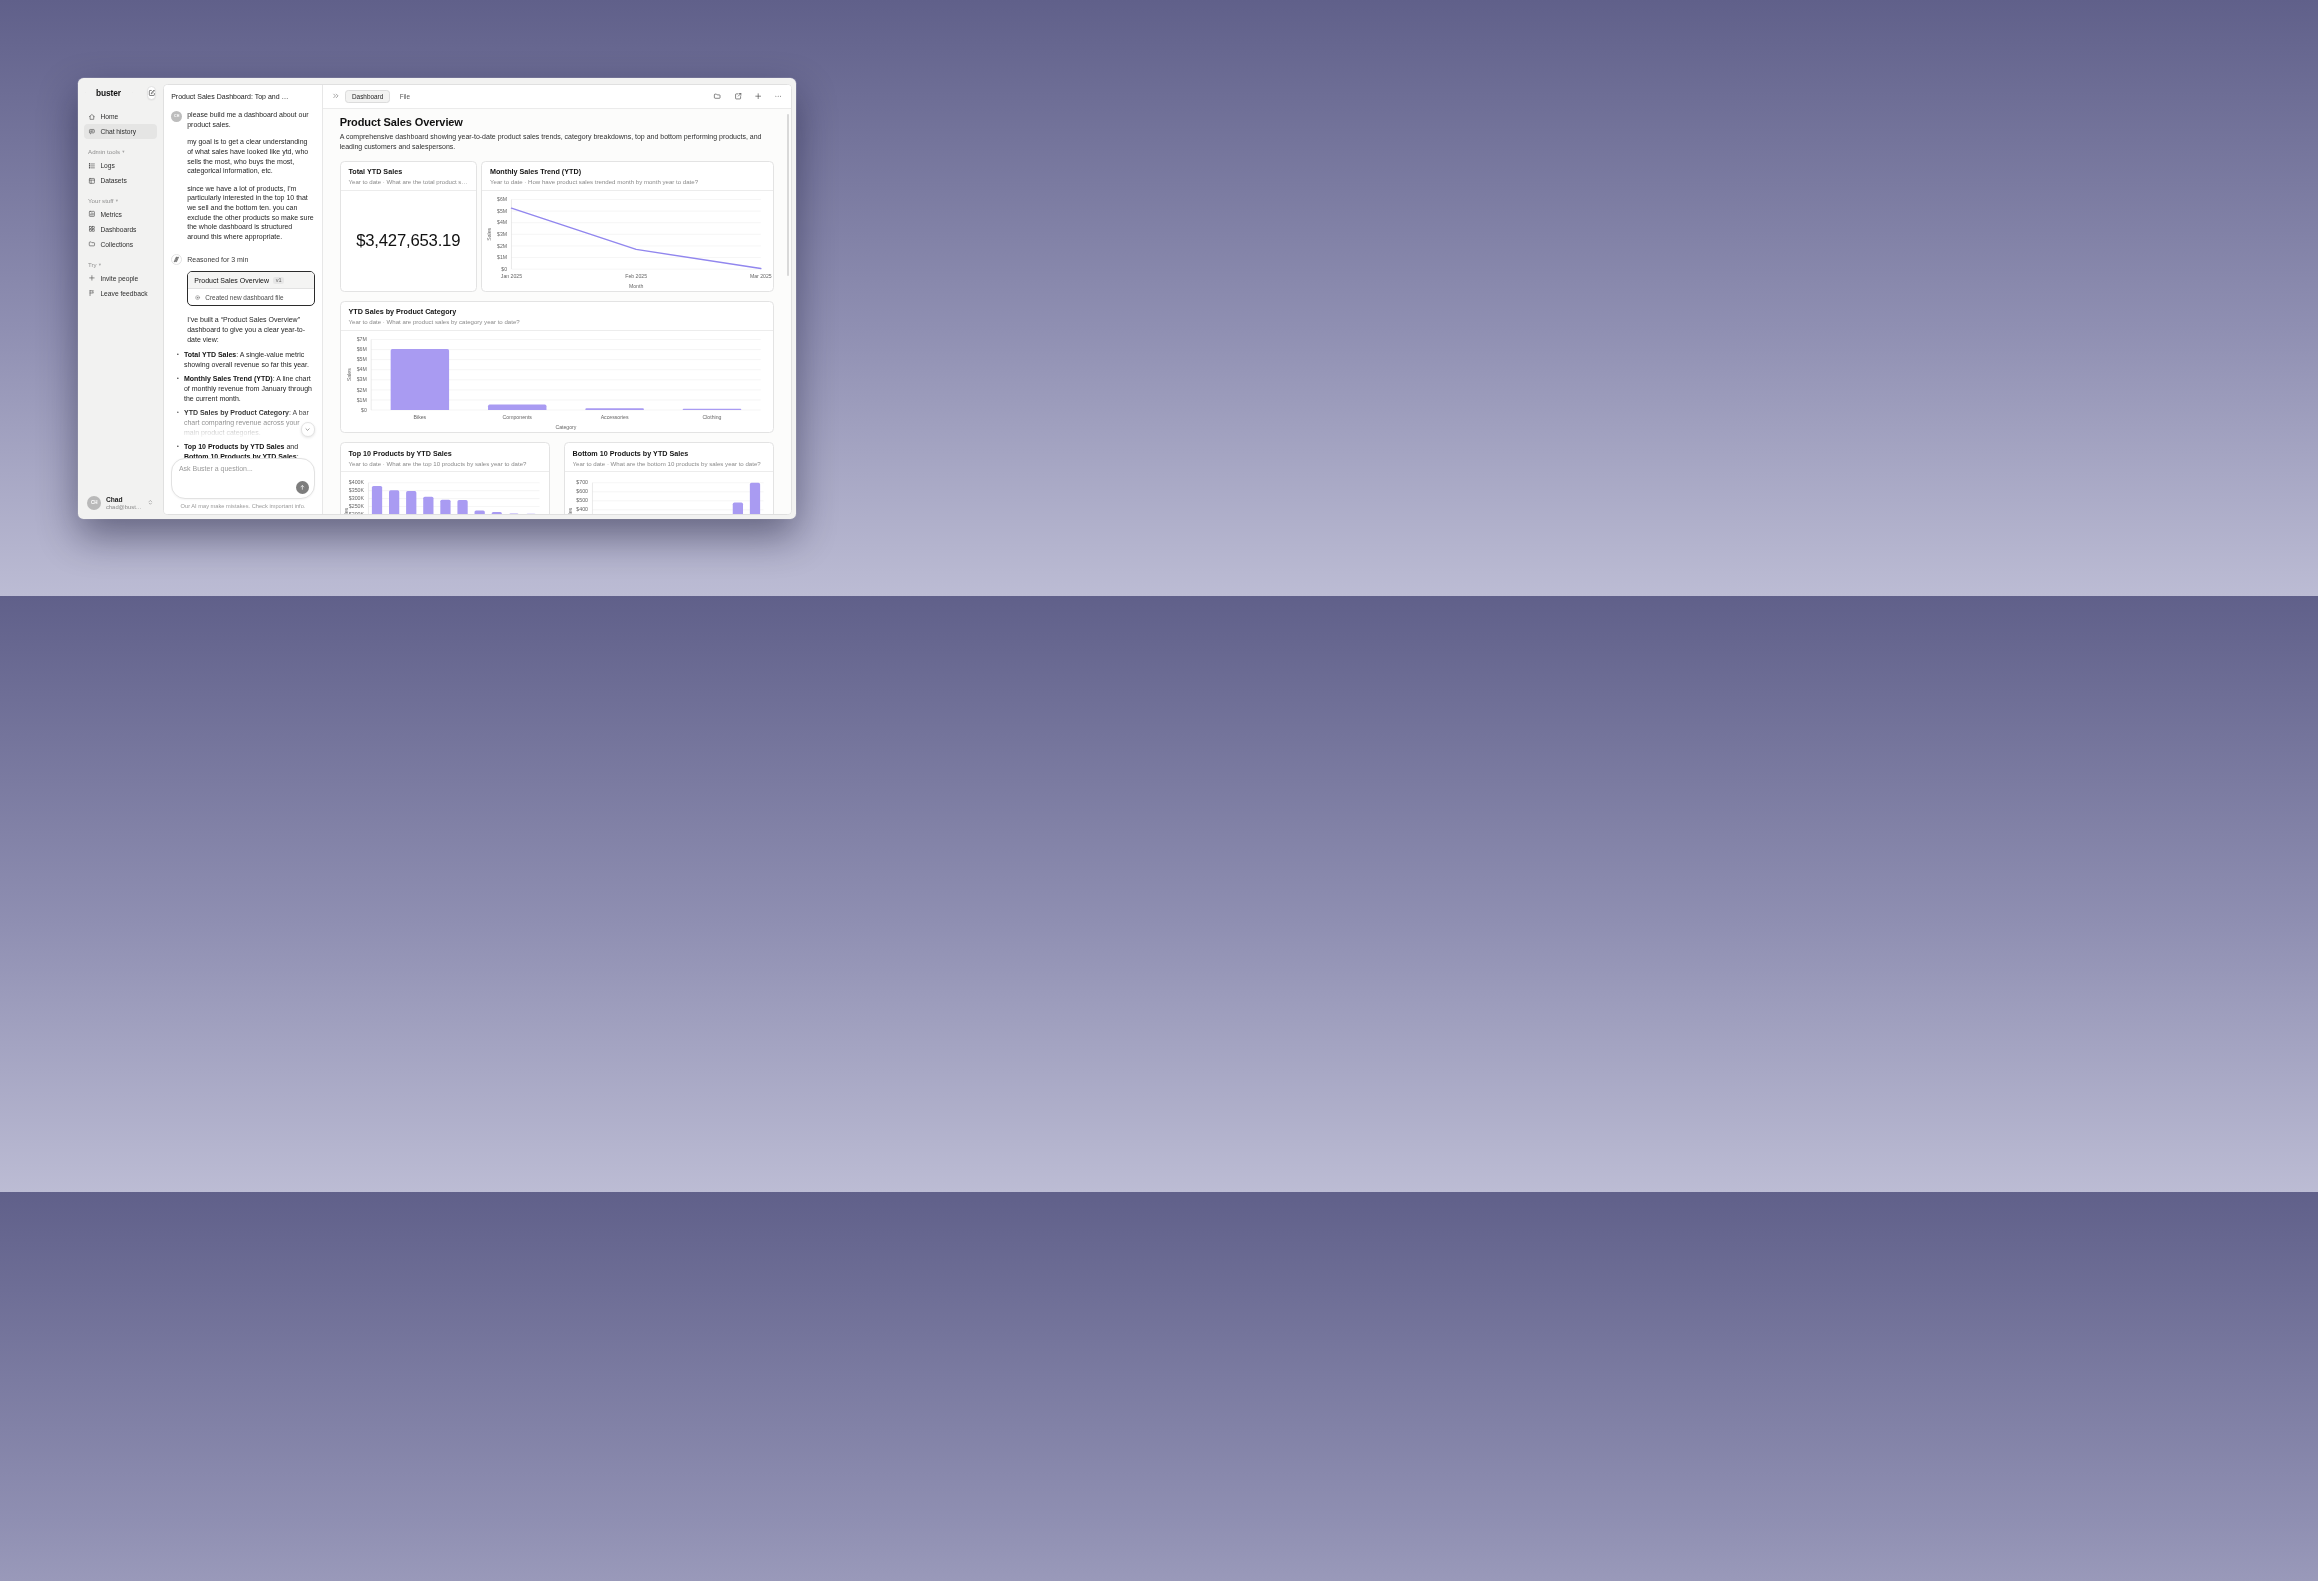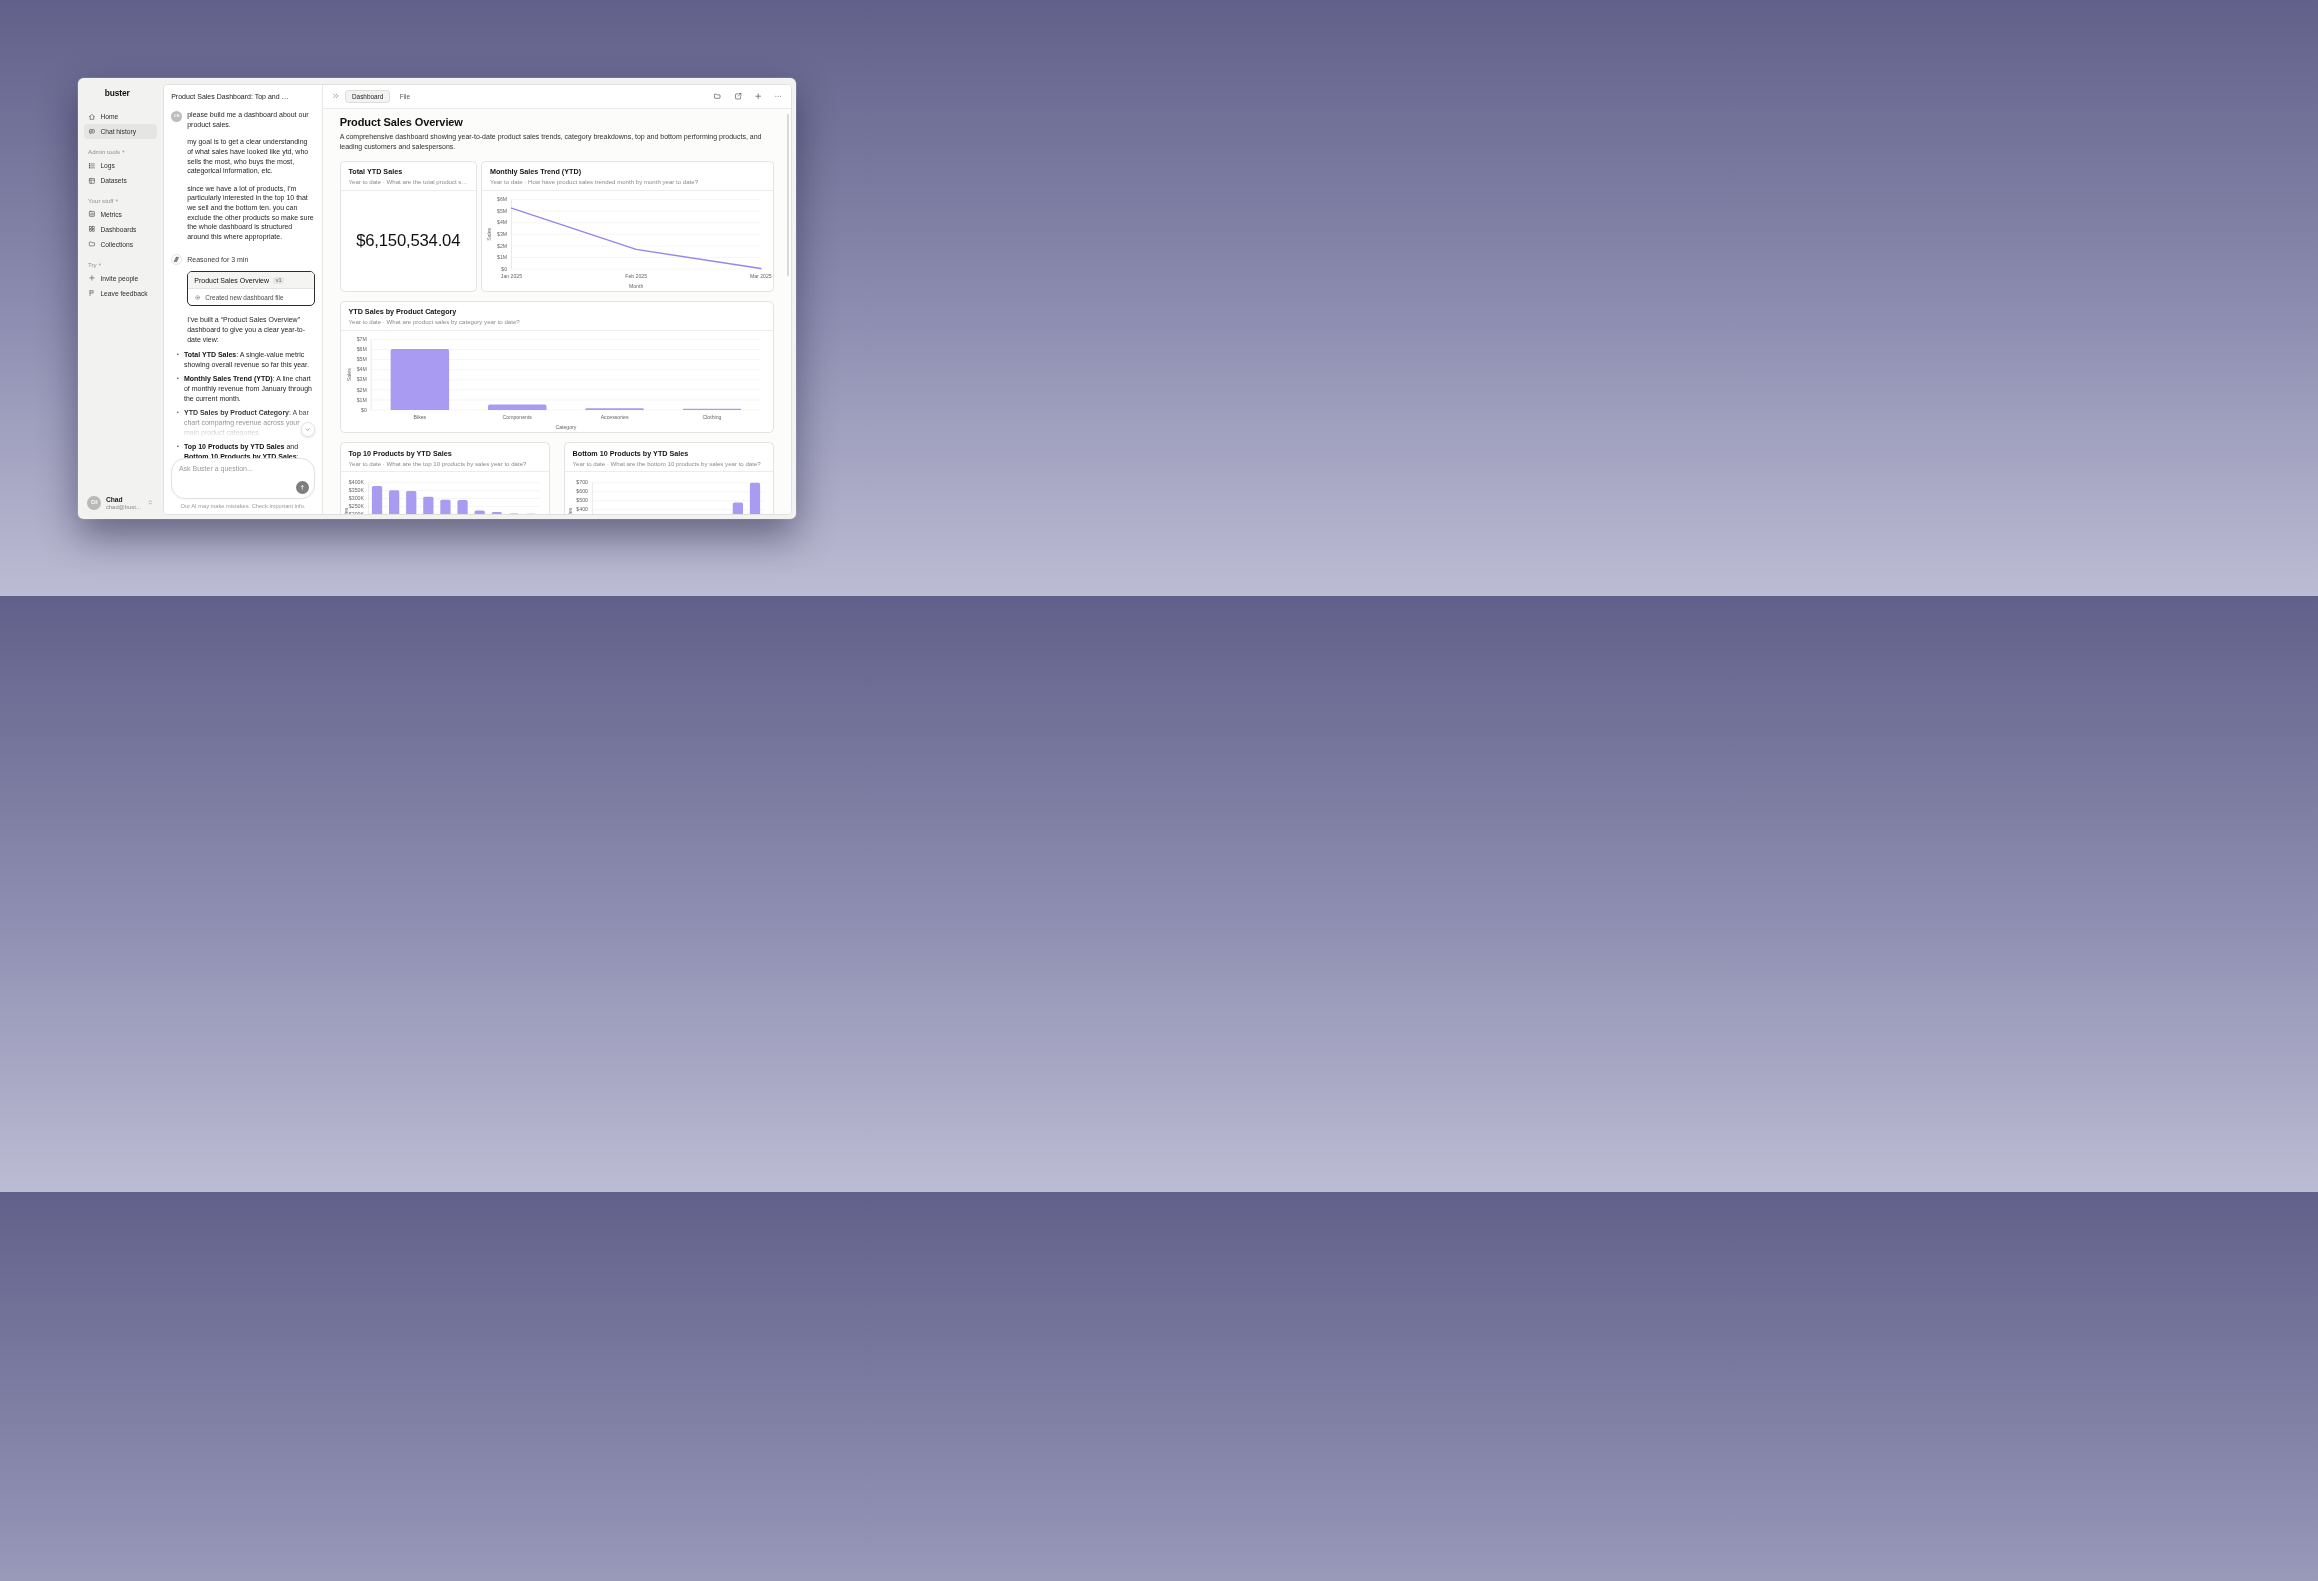--- a/index.html
+++ b/index.html
@@ -12,21 +12,21 @@
   .icn svg .f{fill:currentColor;stroke:none;}
 
   
   .window{position:absolute;left:78px;top:78px;width:718px;height:441px;
     background:#f2f2f1;border-radius:5.6px;box-shadow:0 16.7px 39px rgba(10,10,40,.45),0 0 0 0.6px rgba(255,255,255,.25);
     overflow:hidden;}
 
   
   .sidebar{position:absolute;left:0;top:0;bottom:0;width:85px;padding:6.7px 5.6px 4.5px;
     display:flex;flex-direction:column;color:#2e2e2e;}
-  .brand-row{display:flex;align-items:center;gap:20px;padding:1.1px 1.1px 9px;}
+  .brand-row{display:flex;align-items:center;gap:11px;padding:1.1px 1.1px 9px;}
   .brand-logo{width:9.5px;height:9.5px;color:#111;}
   .brand{font-size:8.4px;font-weight:700;color:#111;letter-spacing:-0.1px;flex:1;}
   .gear{width:7.8px;height:7.8px;color:#555;cursor:pointer;margin-right:3.3px;}
   .compose-btn{width:14.5px;height:14.5px;border:0.6px solid #e2e2e2;background:#fff;border-radius:4.5px;
     display:flex;align-items:center;justify-content:center;color:#333;box-shadow:0 0.6px 1.1px rgba(0,0,0,.07);padding:0;}
   .compose-btn .icn{width:7.8px;height:7.8px;}
   .nav-item{display:flex;align-items:center;gap:4.5px;height:15px;padding:0 4.5px;border-radius:3.9px;
     font-size:6.7px;color:#2e2e2e;cursor:pointer;}
   .nav-item .icn{width:7.8px;height:7.8px;color:#4a4a4a;}
   .nav-item.active{background:#e5e5e4;}
@@ -387,21 +387,21 @@
         <div class="dash-title">Product Sales Overview</div>
         <div class="dash-desc">A comprehensive dashboard showing year-to-date product sales trends, category breakdowns, top and bottom performing products, and leading customers and salespersons.</div>
 
         <div class="grid-row row1">
           <div class="card">
             <div class="card-head">
               <div class="card-title">Total YTD Sales</div>
               <div class="card-sub">Year to date · What are the total product sales year to date?</div>
             </div>
             <div class="card-body">
-              <div class="metric-value">$6,150,534.04</div>
+              <div class="metric-value">$3,427,653.19</div>
             </div>
           </div>
           <div class="card">
             <div class="card-head">
               <div class="card-title">Monthly Sales Trend (YTD)</div>
               <div class="card-sub">Year to date · How have product sales trended month by month year to date?</div>
             </div>
             <div class="card-body">
               <div class="chart-fill"><svg id="chart-monthly" viewBox="0 0 518 176">
                     <line x1="46" x2="504" y1="138" y2="138" stroke="#ececec"></line>

